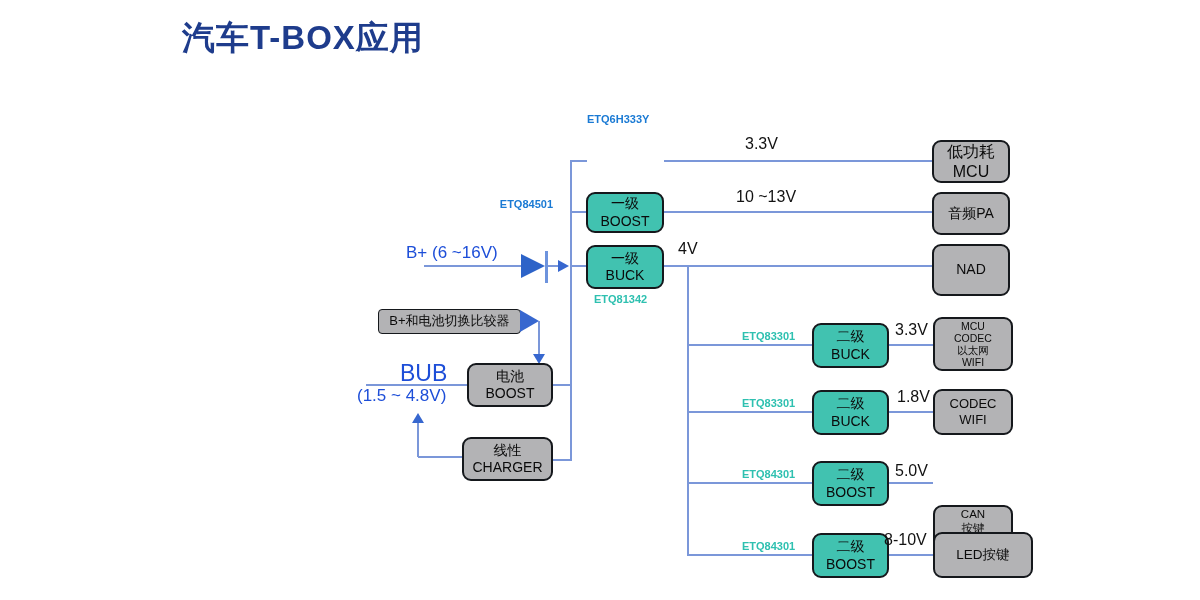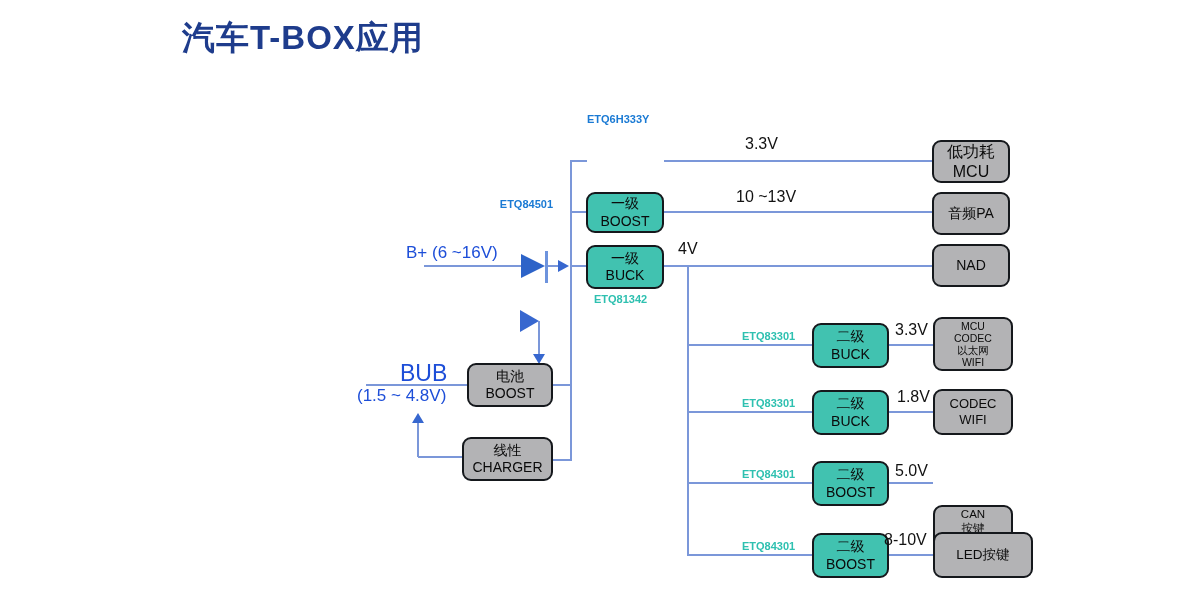--- a/index.html
+++ b/index.html
@@ -58,21 +58,21 @@
 BOOST</div>
   <div class="hline" style="left:664px;top:211px;width:268px;"></div>
   <div class="vlabel" style="left:736px;top:188px;">10 ~13V</div>
   <div class="box gray" style="left:932px;top:192px;width:78px;height:43px;">音频PA</div>
 
   <div class="box teal" style="left:586px;top:245px;width:78px;height:44px;">一级
 BUCK</div>
   <div class="part teal" style="left:594px;top:293px;">ETQ81342</div>
   <div class="hline" style="left:664px;top:265px;width:268px;"></div>
   <div class="vlabel" style="left:678px;top:240px;">4V</div>
-  <div class="box gray" style="left:932px;top:244px;width:78px;height:43px;">NAD</div>
+  <div class="box gray" style="left:932px;top:244px;width:78px;height:52px;">NAD</div>
 
   <div class="vline" style="left:687px;top:266px;height:290px;"></div>
 
   <div class="hline" style="left:688px;top:344px;width:124px;"></div>
   <div class="part teal" style="left:742px;top:330px;">ETQ83301</div>
   <div class="box teal" style="left:812px;top:323px;width:77px;height:45px;">二级
 BUCK</div>
   <div class="hline" style="left:889px;top:344px;width:44px;"></div>
   <div class="vlabel" style="left:895px;top:321px;">3.3V</div>
   <div class="box gray" style="left:933px;top:317px;width:80px;height:54px;font-size:10.5px;line-height:1.15;">MCU
@@ -100,20 +100,21 @@
 GPS</div>
 
   <div class="hline" style="left:688px;top:554px;width:124px;"></div>
   <div class="part teal" style="left:742px;top:540px;">ETQ84301</div>
   <div class="box teal" style="left:812px;top:533px;width:77px;height:45px;">二级
 BOOST</div>
   <div class="hline" style="left:889px;top:554px;width:44px;"></div>
   <div class="vlabel" style="left:884px;top:531px;">8-10V</div>
   <div class="box gray" style="left:933px;top:532px;width:100px;height:46px;font-size:13.5px;">LED按键</div>
 
+  <div class="box gray flat" style="left:378px;top:309px;width:143px;height:25px;">B+和电池切换比较器</div>
   <div class="comp-tri" style="left:520px;top:310px;"></div>
   <div class="vline" style="left:538px;top:321px;height:34px;"></div>
   <div class="arr-d" style="left:533px;top:354px;"></div>
 
   <div class="plain" style="left:400px;top:360px;font-size:23px;">BUB</div>
   <div class="plain" style="left:357px;top:386px;font-size:17px;">(1.5 ~ 4.8V)</div>
   <div class="hline" style="left:366px;top:384px;width:101px;"></div>
   <div class="box gray" style="left:467px;top:363px;width:86px;height:44px;">电池
 BOOST</div>
   <div class="hline" style="left:553px;top:384px;width:18px;"></div>

